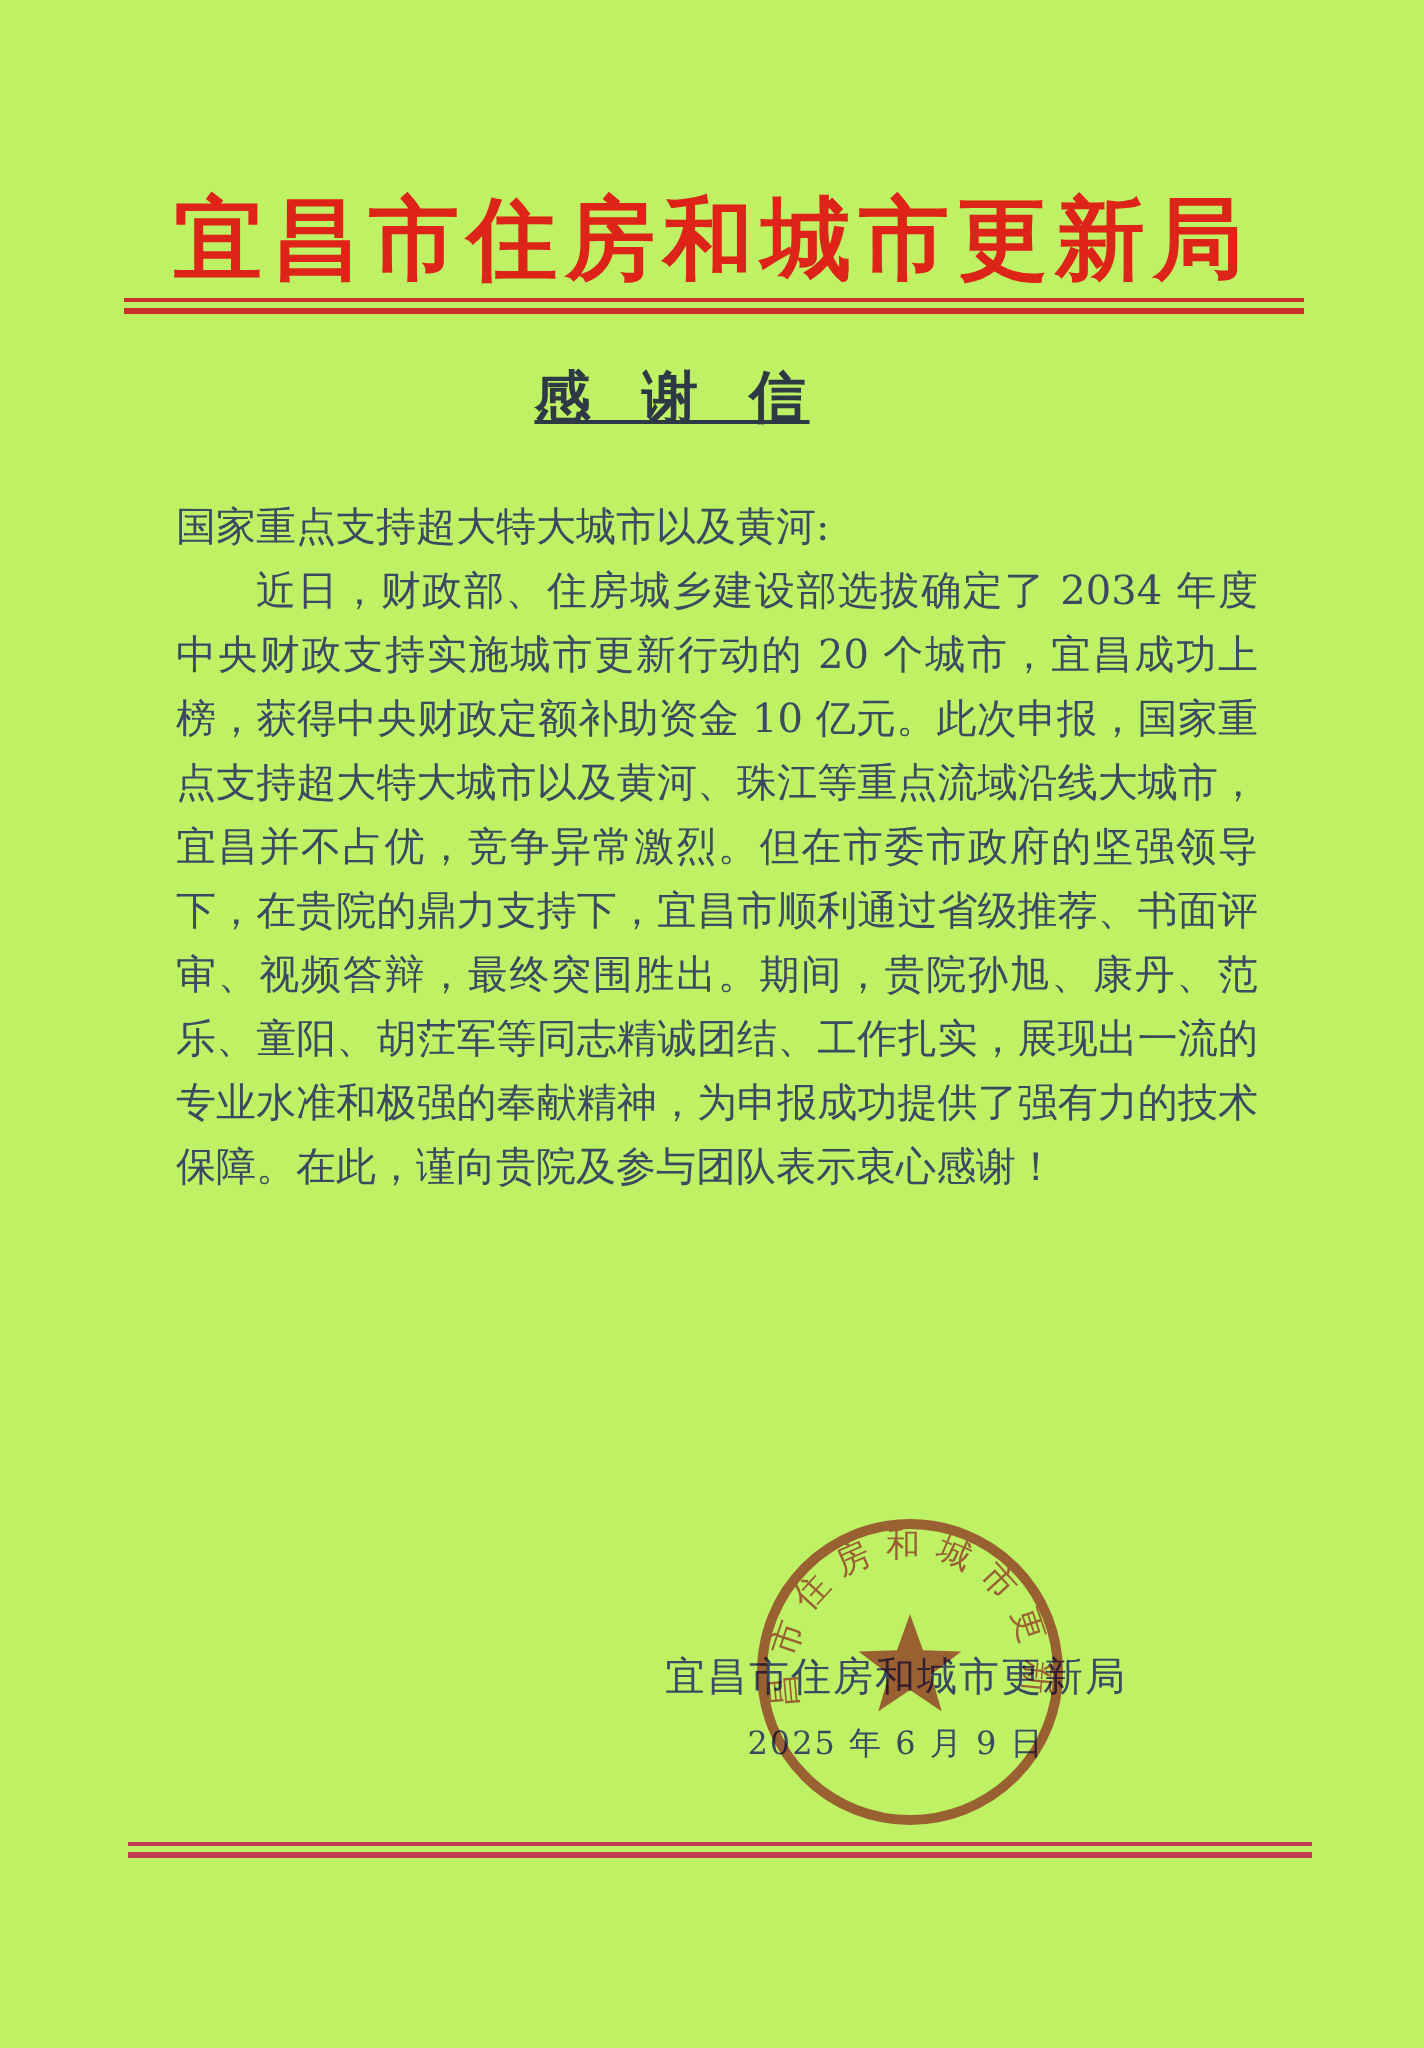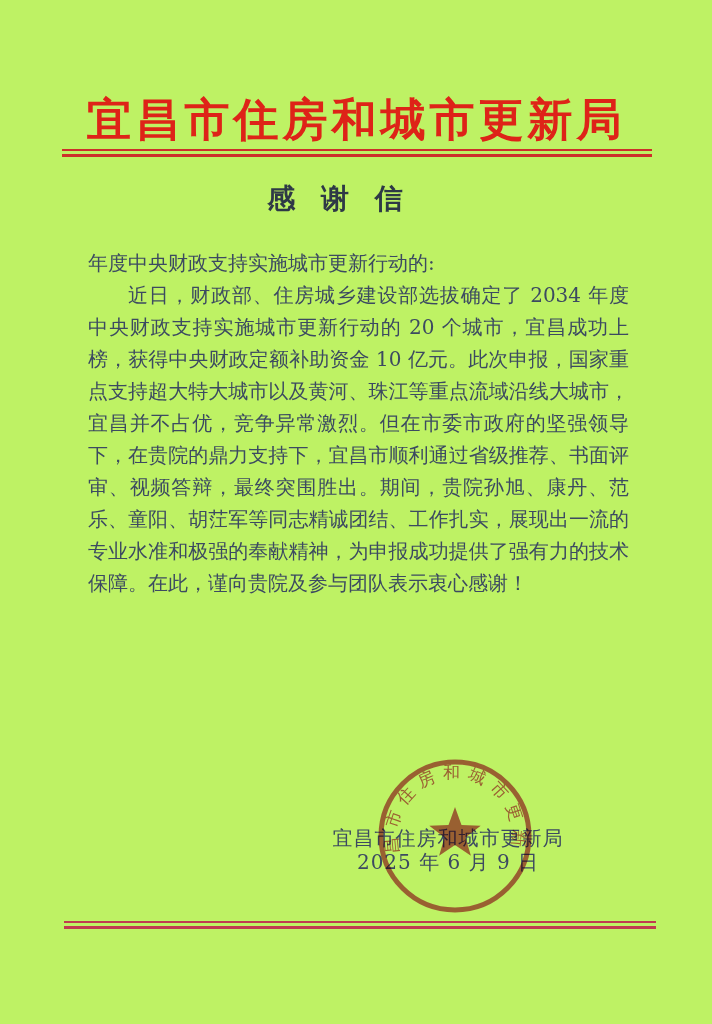--- a/index.html
+++ b/index.html
@@ -48,20 +48,21 @@
     position: absolute;
     top: 180px;
     left: 0;
     width: 672px;
     text-align: center;
     font-size: 28px;
     font-weight: bold;
     word-spacing: 12px;
     letter-spacing: 2px;
     color: #2e3946;
+    text-decoration: underline;
   }
   .letter-body {
     position: absolute;
     top: 247px;
     left: 88px;
     width: 541px;
     font-size: 20px;
     line-height: 32px;
     color: var(--body-text, #3c4a61);
     text-align: justify;
@@ -81,21 +82,22 @@
     text-align: center;
     color: var(--body-text, #3c4a61);
   }
   .signature-name {
     font-size: 20px;
     line-height: 24px;
     letter-spacing: 1px;
     white-space: nowrap;
   }
   .signature-date {
-    font-size: 20px;
+    margin-top: 10px;
+    font-size: 16px;
     line-height: 24px;
     letter-spacing: 1px;
     white-space: nowrap;
   }
   .seal {
     position: absolute;
     left: 374px;
     top: 755px;
     width: 162px;
     height: 162px;
@@ -111,21 +113,21 @@
 
 <div class="page">
 
   <div class="letterhead">宜昌市住房和城市更新局</div>
 
   <div class="rule-double rule-header"></div>
 
   <div class="letter-title">感 谢 信</div>
 
   <div class="letter-body">
-    <div class="recipient">年度中央财政支持实施城市更新行动的:</div>
+    <div class="recipient">国家重点支持超大特大城市以及黄河:</div>
     <p>近日，财政部、住房城乡建设部选拔确定了 2034 年度中央财政支持实施城市更新行动的 20 个城市，宜昌成功上榜，获得中央财政定额补助资金 10 亿元。此次申报，国家重点支持超大特大城市以及黄河、珠江等重点流域沿线大城市，宜昌并不占优，竞争异常激烈。但在市委市政府的坚强领导下，在贵院的鼎力支持下，宜昌市顺利通过省级推荐、书面评审、视频答辩，最终突围胜出。期间，贵院孙旭、康丹、范乐、童阳、胡茳军等同志精诚团结、工作扎实，展现出一流的专业水准和极强的奉献精神，为申报成功提供了强有力的技术保障。在此，谨向贵院及参与团队表示衷心感谢！</p>
   </div>
 
   <div class="signature-block">
     <div class="signature-name">宜昌市住房和城市更新局</div>
     <div class="signature-date">2025 年 6 月 9 日</div>
   </div>
 
   <svg class="seal" viewBox="0 0 162 162" xmlns="http://www.w3.org/2000/svg">
     <circle class="seal-stroke" cx="81" cy="81" r="74" fill="none" stroke-width="5"></circle>

